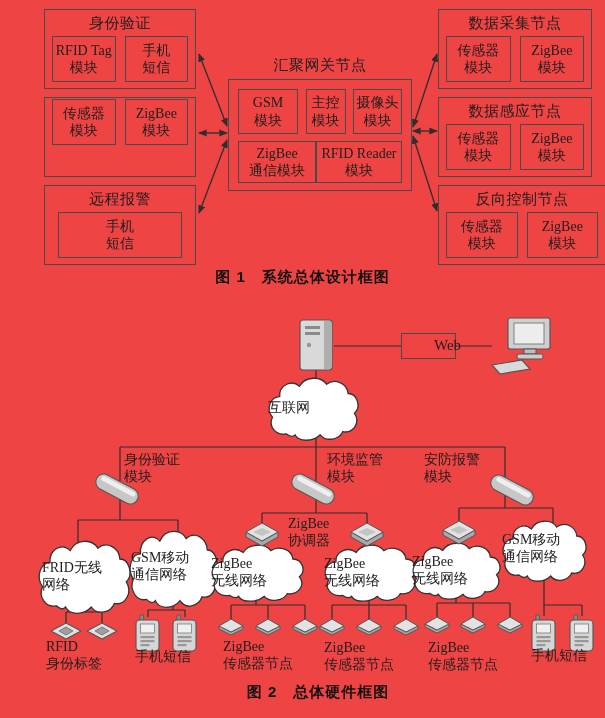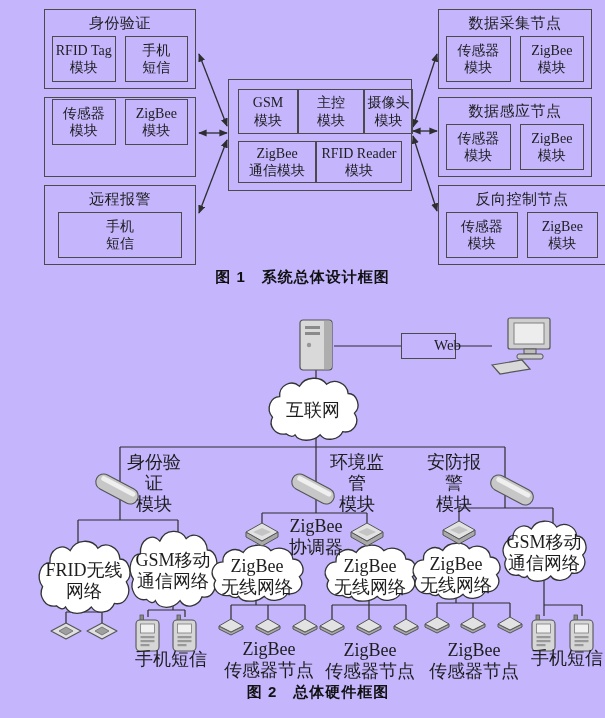--- a/index.html
+++ b/index.html
@@ -1,34 +1,34 @@
 <!DOCTYPE html>
 <html><head>
 <meta charset="utf-8">
 <style>
   html,body { margin:0; padding:0; background:#ffffff; }
-  .page { position:relative; width:605px; height:718px; background:#c4b5fd;
+  .page { position:relative; width:605px; height:718px; background:#ef4444;
           font-family:"Liberation Serif","DejaVu Serif",serif; color:#1d1d1d; overflow:hidden; }
   svg.art { position:absolute; left:0; top:0; }
 
   
   .f1box  { position:absolute; border:1.5px solid #4a4a4a; box-sizing:border-box; background:transparent; }
   .f1title{ height:25px; line-height:26px; text-align:center; font-size:15px; letter-spacing:.5px; }
   .f1mods { display:flex; justify-content:space-between; margin:1px 7px 4px; gap:9px; height:46px; }
   .f1mods.single { margin:1px 13px 0; }
   .f1mod  { flex:1; border:1.4px solid #4a4a4a; box-sizing:border-box; display:flex; align-items:center;
             justify-content:center; text-align:center; white-space:pre-line; font-size:14px; line-height:1.22; }
   .gwrow1 { display:flex; justify-content:space-between; margin:9px 9px 0; height:45px; }
   .gwrow2 { display:flex; justify-content:space-between; margin:7px 9px 0; height:42px; }
   .gwrow1 .f1mod, .gwrow2 .f1mod { flex:none; }
-  .w60{width:60px}.w45{width:66px}.w49{width:49px}.w78{width:78px}.w86{width:86px}
+  .w60{width:60px}.w45{width:40px}.w49{width:49px}.w78{width:78px}.w86{width:86px}
   .gw-title { position:absolute; text-align:center; font-size:15px; letter-spacing:.5px; }
 
   
-  .f2label { position:absolute; text-align:center; white-space:pre-line; font-size:18px; line-height:1.18; }
+  .f2label { position:absolute; text-align:left; white-space:pre-line; font-size:14px; line-height:1.18; }
   .webbox  { position:absolute; border:1.4px solid #4a4a4a; box-sizing:border-box; text-align:center;
              font-size:15px; line-height:23px;padding-left:32px; }
 
   .caption { position:absolute; text-align:center; font-weight:bold; font-size:15px; letter-spacing:1px;
              font-family:"Liberation Sans","DejaVu Sans",sans-serif; color:#111; }
 </style>
 </head>
 <body>
 
 <div class="page">
@@ -265,20 +265,21 @@
     </div>
   </div>
   <div class="f1box" style="left:44px;top:185px;width:152px;height:80px">
     <div class="f1title">远程报警</div>
     <div class="f1mods single">
       <div class="f1mod">手机
 短信</div>
     </div>
   </div>
 
+  <div class="gw-title" style="left:228px;top:56px;width:184px">汇聚网关节点</div>
   <div class="f1box" style="left:228px;top:79px;width:184px;height:112px">
     <div class="gwrow1">
       <div class="f1mod w60">GSM
 模块</div>
       <div class="f1mod w45">主控
 模块</div>
       <div class="f1mod w49">摄像头
 模块</div>
     </div>
     <div class="gwrow2">
@@ -339,20 +340,22 @@
 通信网络</div>
   <div class="f2label" style="left:211px;top:556px;width:92px">ZigBee
 无线网络</div>
   <div class="f2label" style="left:324px;top:556px;width:92px">ZigBee
 无线网络</div>
   <div class="f2label" style="left:412px;top:554px;width:88px">ZigBee
 无线网络</div>
   <div class="f2label" style="left:502px;top:532px;width:84px">GSM移动
 通信网络</div>
 
+  <div class="f2label" style="left:46px;top:639px;width:74px">RFID
+身份标签</div>
   <div class="f2label" style="left:135px;top:649px;width:72px">手机短信</div>
   <div class="f2label" style="left:223px;top:639px;width:92px">ZigBee
 传感器节点</div>
   <div class="f2label" style="left:324px;top:640px;width:92px">ZigBee
 传感器节点</div>
   <div class="f2label" style="left:428px;top:640px;width:92px">ZigBee
 传感器节点</div>
   <div class="f2label" style="left:531px;top:648px;width:72px">手机短信</div>
 
   <div class="caption" style="left:28px;top:683px;width:580px">图 2　总体硬件框图</div>

